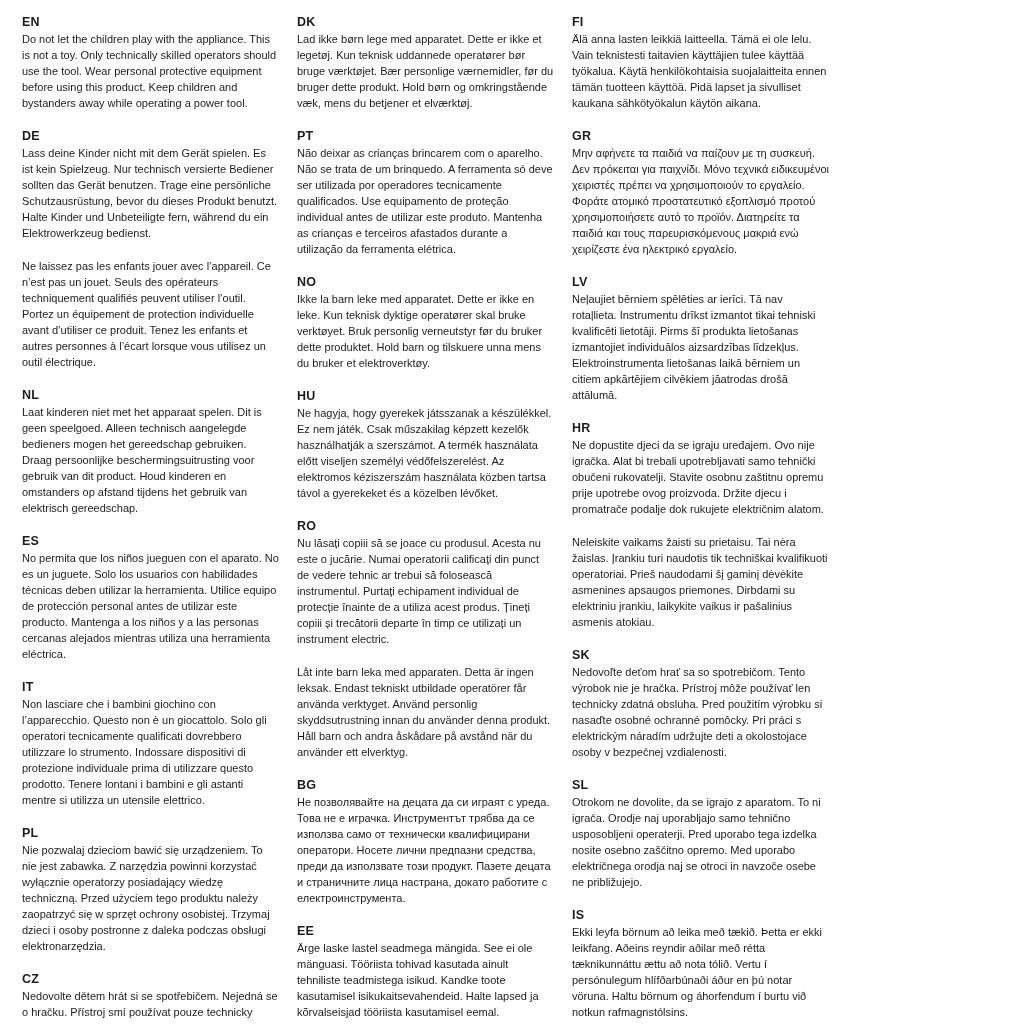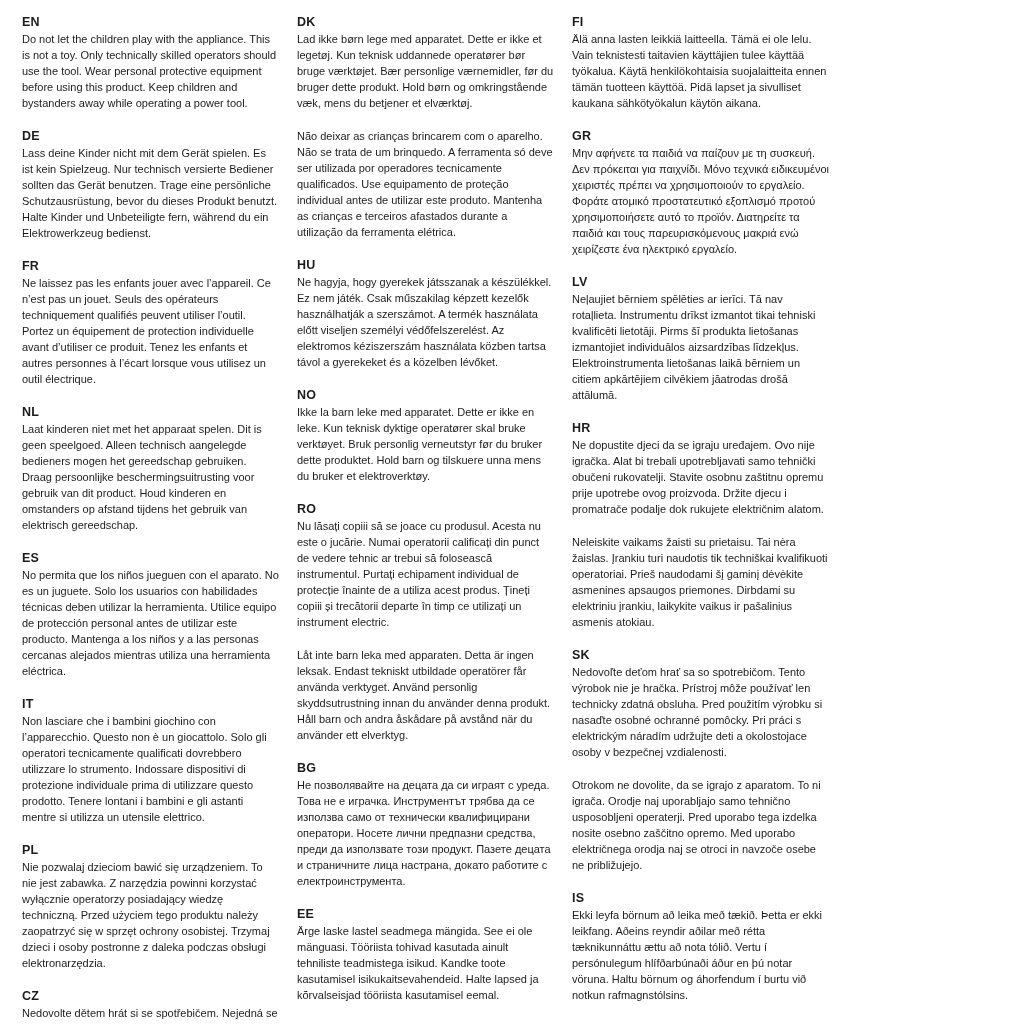--- a/index.html
+++ b/index.html
@@ -53,21 +53,20 @@
   <div class="col">
     <div class="lang-section">
       <div class="lang-code">EN</div>
       <p class="lang-text">Do not let the children play with the appliance. This is not a toy. Only technically skilled operators should use the tool. Wear personal protective equipment before using this product.  Keep children and bystanders away while operating a power tool.</p>
     </div>
     <div class="lang-section">
       <div class="lang-code">DE</div>
       <p class="lang-text">Lass deine Kinder nicht mit dem Gerät spielen. Es ist kein Spielzeug. Nur technisch versierte Bediener sollten das Gerät benutzen. Trage eine persönliche Schutzausrüstung, bevor du dieses Produkt benutzt. Halte Kinder und Unbeteiligte fern, während du ein Elektrowerkzeug bedienst.</p>
     </div>
     <div class="lang-section">
-      <div class="lang-code">FR</div>
       <p class="lang-text">Ne laissez pas les enfants jouer avec l’appareil. Ce n’est pas un jouet. Seuls des opérateurs techniquement qualifiés peuvent utiliser l’outil. Portez un équipement de protection individuelle avant d’utiliser ce produit. Tenez les enfants et autres personnes à l’écart lorsque vous utilisez un outil électrique.</p>
     </div>
     <div class="lang-section">
       <div class="lang-code">NL</div>
       <p class="lang-text">Laat kinderen niet met het apparaat spelen. Dit is geen speelgoed. Alleen technisch aangelegde bedieners mogen het gereedschap gebruiken. Draag persoonlijke beschermingsuitrusting voor gebruik van dit product. Houd kinderen en omstanders op afstand tijdens het gebruik van elektrisch gereedschap.</p>
     </div>
     <div class="lang-section">
       <div class="lang-code">ES</div>
       <p class="lang-text">No permita que los niños jueguen con el aparato. No es un juguete. Solo los usuarios con habilidades técnicas deben utilizar la herramienta. Utilice equipo de protección personal antes de utilizar este producto. Mantenga a los niños y a las personas cercanas alejados mientras utiliza una herramienta eléctrica.</p>
     </div>
@@ -84,29 +83,30 @@
       <p class="lang-text">Nedovolte dětem hrát si se spotřebičem. Nejedná se o hračku. Přístroj smí používat pouze technicky kvalifikovaná obsluha. Před použitím tohoto výrobku si nasaďte osobní ochranné pomůcky. Při práci s elektrickým nářadím udržujte děti a okolostojící osoby v bezpečné vzdálenosti.</p>
     </div>
   </div>
 
   <div class="col">
     <div class="lang-section">
       <div class="lang-code">DK</div>
       <p class="lang-text">Lad ikke børn lege med apparatet. Dette er ikke et legetøj. Kun teknisk uddannede operatører bør bruge værktøjet. Bær personlige værnemidler, før du bruger dette produkt. Hold børn og omkringstående væk, mens du betjener et elværktøj.</p>
     </div>
     <div class="lang-section">
+      <div class="lang-code">PT</div>
       <p class="lang-text">Não deixar as crianças brincarem com o aparelho. Não se trata de um brinquedo. A ferramenta só deve ser utilizada por operadores tecnicamente qualificados. Use equipamento de proteção individual antes de utilizar este produto. Mantenha as crianças e terceiros afastados durante a utilização da ferramenta elétrica.</p>
+    </div>
+    <div class="lang-section">
+      <div class="lang-code">NO</div>
+      <p class="lang-text">Ikke la barn leke med apparatet. Dette er ikke en leke. Kun teknisk dyktige operatører skal bruke verktøyet. Bruk personlig verneutstyr før du bruker dette produktet. Hold barn og tilskuere unna mens du bruker et elektroverktøy.</p>
     </div>
     <div class="lang-section">
       <div class="lang-code">HU</div>
       <p class="lang-text">Ne hagyja, hogy gyerekek játsszanak a készülékkel. Ez nem játék. Csak műszakilag képzett kezelők használhatják a szerszámot. A termék használata előtt viseljen személyi védőfelszerelést. Az elektromos kéziszerszám használata közben tartsa távol a gyerekeket és a közelben lévőket.</p>
-    </div>
-    <div class="lang-section">
-      <div class="lang-code">NO</div>
-      <p class="lang-text">Ikke la barn leke med apparatet. Dette er ikke en leke. Kun teknisk dyktige operatører skal bruke verktøyet. Bruk personlig verneutstyr før du bruker dette produktet. Hold barn og tilskuere unna mens du bruker et elektroverktøy.</p>
     </div>
     <div class="lang-section">
       <div class="lang-code">RO</div>
       <p class="lang-text">Nu lăsați copiii să se joace cu produsul. Acesta nu este o jucărie. Numai operatorii calificați din punct de vedere tehnic ar trebui să folosească instrumentul. Purtați echipament individual de protecție înainte de a utiliza acest produs. Țineți copiii și trecătorii departe în timp ce utilizați un instrument electric.</p>
     </div>
     <div class="lang-section">
       <p class="lang-text">Låt inte barn leka med apparaten. Detta är ingen leksak. Endast tekniskt utbildade operatörer får använda verktyget. Använd personlig skyddsutrustning innan du använder denna produkt. Håll barn och andra åskådare på avstånd när du använder ett elverktyg.</p>
     </div>
     <div class="lang-section">
       <div class="lang-code">BG</div>
@@ -136,20 +136,21 @@
       <p class="lang-text">Ne dopustite djeci da se igraju uređajem. Ovo nije igračka. Alat bi trebali upotrebljavati samo tehnički obučeni rukovatelji. Stavite osobnu zaštitnu opremu prije upotrebe ovog proizvoda. Držite djecu i promatrače podalje dok rukujete električnim alatom.</p>
     </div>
     <div class="lang-section">
       <p class="lang-text">Neleiskite vaikams žaisti su prietaisu. Tai nėra žaislas. Įrankiu turi naudotis tik techniškai kvalifikuoti operatoriai. Prieš naudodami šį gaminį dėvėkite asmenines apsaugos priemones.  Dirbdami su elektriniu įrankiu, laikykite vaikus ir pašalinius asmenis atokiau.</p>
     </div>
     <div class="lang-section">
       <div class="lang-code">SK</div>
       <p class="lang-text">Nedovoľte deťom hrať sa so spotrebičom. Tento výrobok nie je hračka. Prístroj môže používať len technicky zdatná obsluha. Pred použitím výrobku si nasaďte osobné ochranné pomôcky. Pri práci s elektrickým náradím udržujte deti a okolostojace osoby v bezpečnej vzdialenosti.</p>
     </div>
     <div class="lang-section">
+      <div class="lang-code">SL</div>
       <p class="lang-text">Otrokom ne dovolite, da se igrajo z aparatom. To ni igrača. Orodje naj uporabljajo samo tehnično usposobljeni operaterji. Pred uporabo tega izdelka nosite osebno zaščitno opremo. Med uporabo električnega orodja naj se otroci in navzoče osebe ne približujejo.</p>
     </div>
     <div class="lang-section">
       <div class="lang-code">IS</div>
       <p class="lang-text">Ekki leyfa börnum að leika með tækið. Þetta er ekki leikfang. Aðeins reyndir aðilar með rétta tæknikunnáttu ættu að nota tólið. Vertu í persónulegum hlífðarbúnaði áður en þú notar vöruna. Haltu börnum og áhorfendum í burtu við notkun rafmagnstólsins.</p>
     </div>
   </div>
 
 </div>
 

